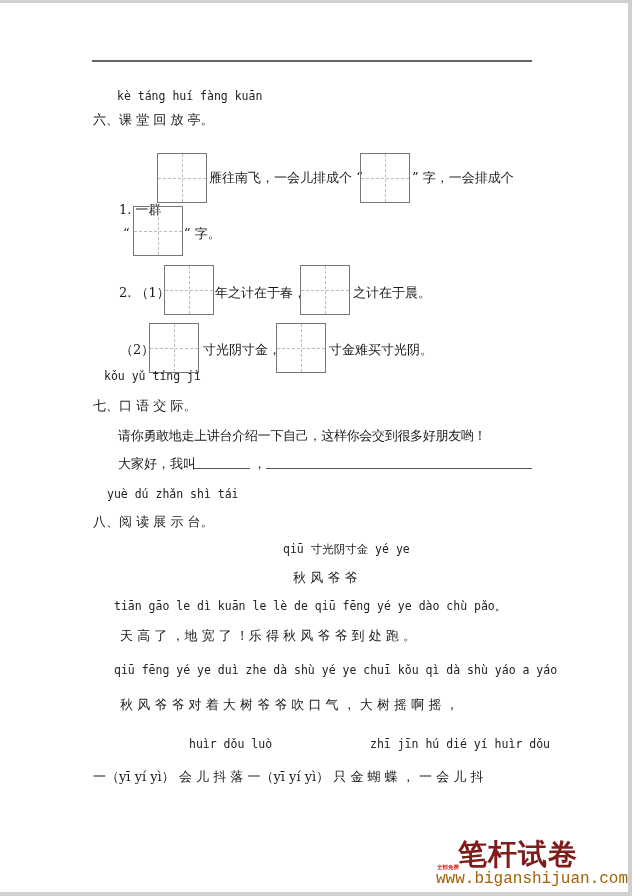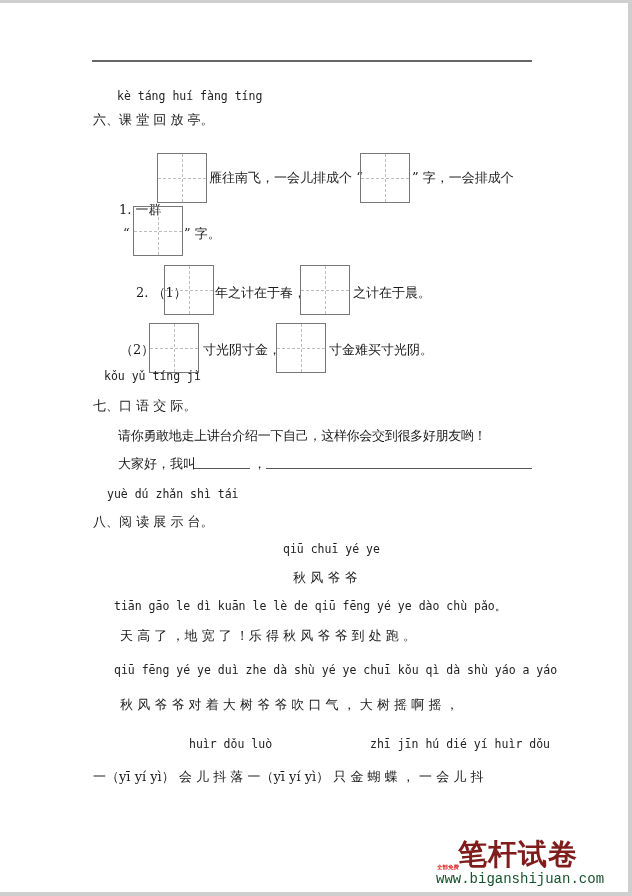--- a/index.html
+++ b/index.html
@@ -24,45 +24,45 @@
     content: ""; position: absolute; left: 24px; top: 0; height: 48px;
     border-left: 1px dashed #bdbdbd;
   }
   .box::after {
     content: ""; position: absolute; top: 24px; left: 0; width: 48px;
     border-top: 1px dashed #bdbdbd;
   }
   .blank { position: absolute; height: 0; border-top: 1px solid #555; }
   .logo-main { position: absolute; left: 458px; top: 838px; font-size: 29px; line-height: 32px; font-family: "DejaVu Sans", "Liberation Sans", sans-serif; font-weight: bold; color: #7f1d1d; letter-spacing: 1px; }
   .logo-tag { position: absolute; left: 437px; top: 864px; font-size: 5.5px; line-height: 7px; color: #e02020; font-family: "DejaVu Sans", sans-serif; font-weight: bold; }
-  .logo-url { position: absolute; left: 436px; top: 871px; font-size: 14px; line-height: 16px; font-family: "Liberation Mono", "DejaVu Sans Mono", monospace; color: #14532d; }
+  .logo-url { position: absolute; left: 436px; top: 871px; font-size: 16px; line-height: 16px; font-family: "Liberation Mono", "DejaVu Sans Mono", monospace; color: #a16207; }
 </style>
 </head>
 <body>
 
 <div class="page-border-top"></div>
 <div class="page-border-right"></div>
 <div class="page-border-bottom"></div>
 
 <div class="header-rule"></div>
 
-<div class="t py" style="left:117px;top:88px;">kè táng huí fàng tíng</div>
+<div class="t py" style="left:117px;top:88px;">kè táng huí fàng kuān</div>
 <div class="t cn" style="left:93px;top:112px;">六、课 堂 回 放 亭。</div>
 
 <div class="t cn" style="left:119px;top:170px;margin-top:32px;">1. 一群</div>
 <div class="box" style="left:157px;top:153px;"></div>
 <div class="t cn" style="left:209px;top:170px;">雁往南飞，一会儿排成个 “</div>
 <div class="box" style="left:360px;top:153px;"></div>
 <div class="t cn" style="left:412px;top:170px;">” 字，一会排成个</div>
 
 <div class="t cn" style="left:123px;top:226px;">“</div>
 <div class="box" style="left:133px;top:206px;"></div>
 <div class="t cn" style="left:184px;top:226px;">” 字。</div>
 
-<div class="t cn" style="left:119px;top:285px;margin-left:17px;">2. （1）</div>
+<div class="t cn" style="left:119px;top:285px;">2. （1）</div>
 <div class="box" style="left:164px;top:265px;"></div>
 <div class="t cn" style="left:215px;top:285px;">年之计在于春，</div>
 <div class="box" style="left:300px;top:265px;"></div>
 <div class="t cn" style="left:353px;top:285px;">之计在于晨。</div>
 
 <div class="t cn" style="left:120px;top:342px;">（2）</div>
 <div class="box" style="left:149px;top:323px;"></div>
 <div class="t cn" style="left:203px;top:342px;">寸光阴寸金，</div>
 <div class="box" style="left:276px;top:323px;"></div>
 <div class="t cn" style="left:329px;top:342px;">寸金难买寸光阴。</div>
@@ -71,21 +71,21 @@
 <div class="t cn" style="left:93px;top:398px;">七、口 语 交 际。</div>
 <div class="t cn" style="left:118px;top:428px;letter-spacing:-0.3px;">请你勇敢地走上讲台介绍一下自己，这样你会交到很多好朋友哟！</div>
 <div class="t cn" style="left:118px;top:456px;">大家好，我叫</div>
 <div class="blank" style="left:194px;top:468px;width:56px;"></div>
 <div class="t cn" style="left:253px;top:456px;">，</div>
 <div class="blank" style="left:266px;top:468px;width:266px;"></div>
 
 <div class="t py" style="left:107px;top:486px;">yuè dú zhǎn shì tái</div>
 <div class="t cn" style="left:93px;top:514px;">八、阅 读 展 示 台。</div>
 
-<div class="t py" style="left:283px;top:541px;">qiū chuī yé ye</div>
+<div class="t py" style="left:283px;top:541px;">qiū 寸光阴寸金 yé ye</div>
 <div class="t cn" style="left:293px;top:570px;">秋 风 爷 爷</div>
 
 <div class="t py" style="left:114px;top:598px;">tiān gāo le  dì kuān le  lè de qiū fēng yé ye dào chù pǎo。</div>
 <div class="t cn" style="left:120px;top:628px;">天 高 了 ，地 宽 了 ！乐 得 秋 风 爷 爷 到 处 跑 。</div>
 
 <div class="t py" style="left:114px;top:662px;text-align:center;">qiū fēng yé ye duì zhe dà shù yé ye chuī kǒu qì dà shù yáo a yáo</div>
 <div class="t cn" style="left:120px;top:697px;">秋 风 爷 爷 对 着 大 树 爷 爷 吹 口 气 ， 大 树 摇 啊 摇 ，</div>
 
 <div class="t py" style="left:189px;top:736px;">huìr  dǒu luò</div>
 <div class="t py" style="left:370px;top:736px;">zhī jīn hú dié   yí huìr dǒu</div>

